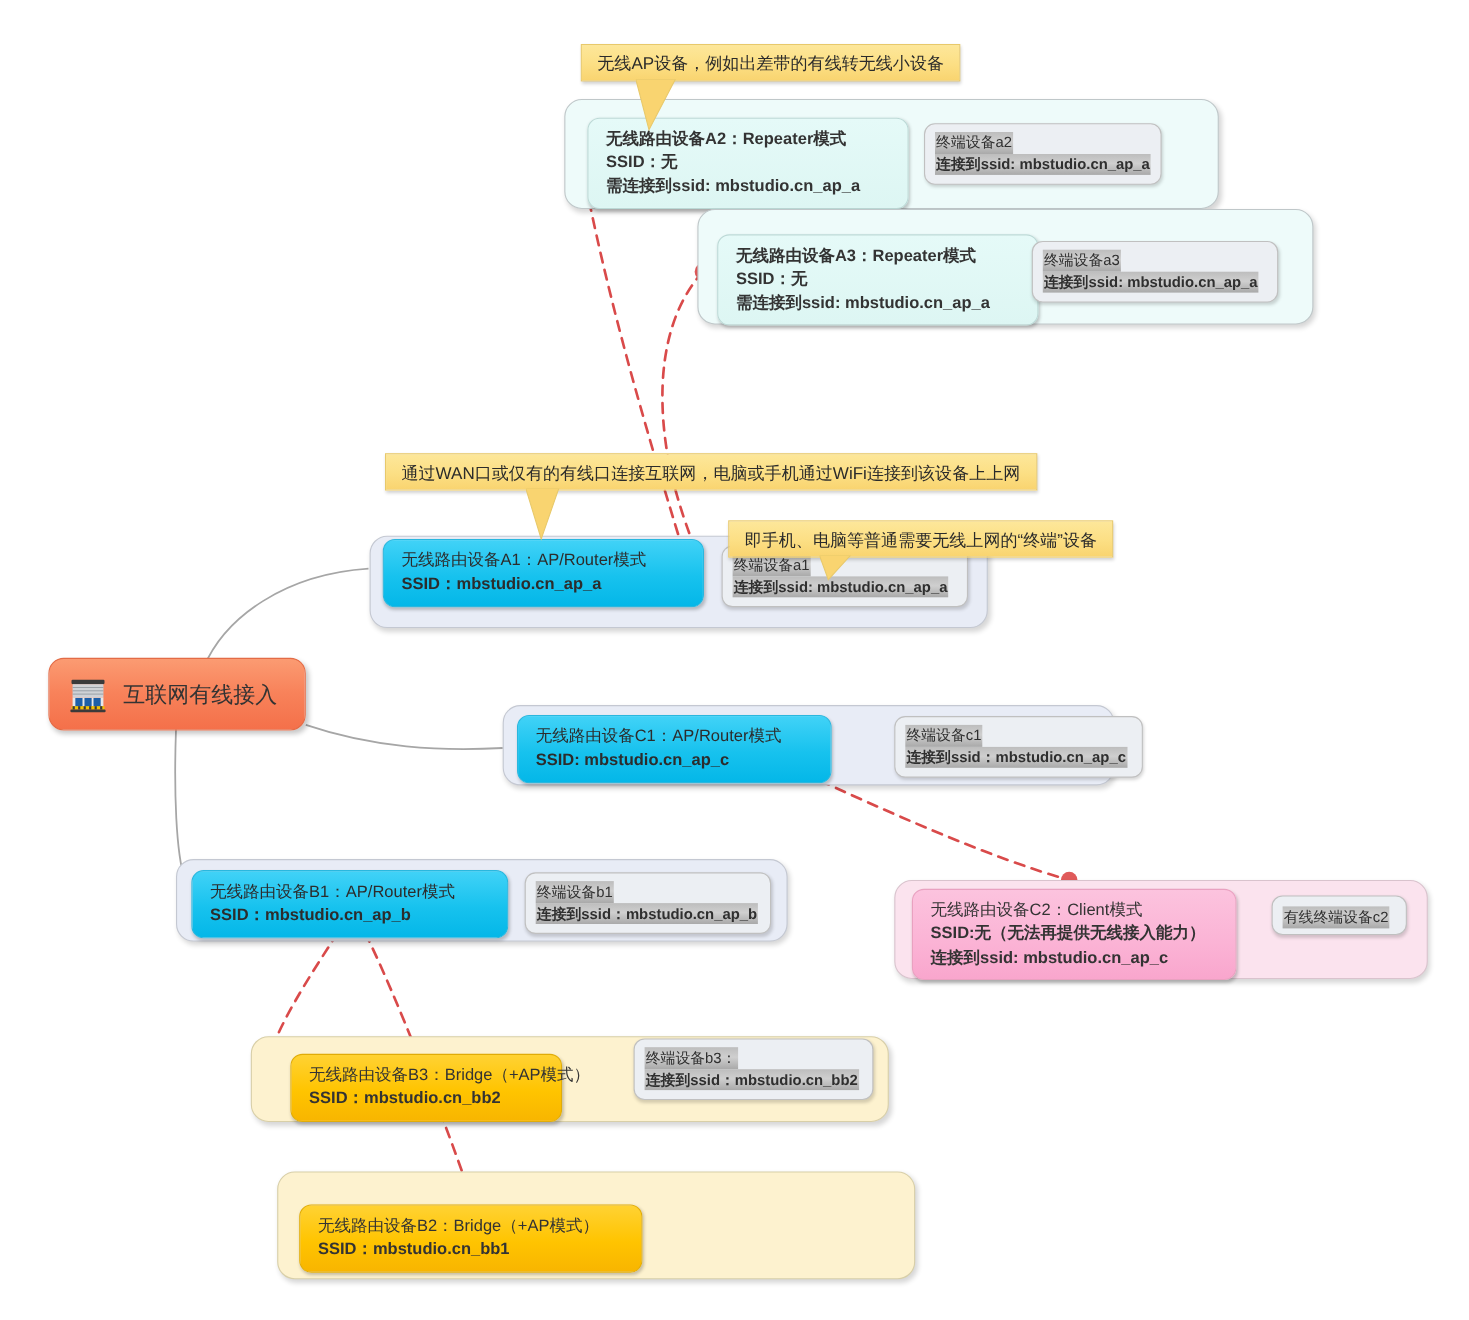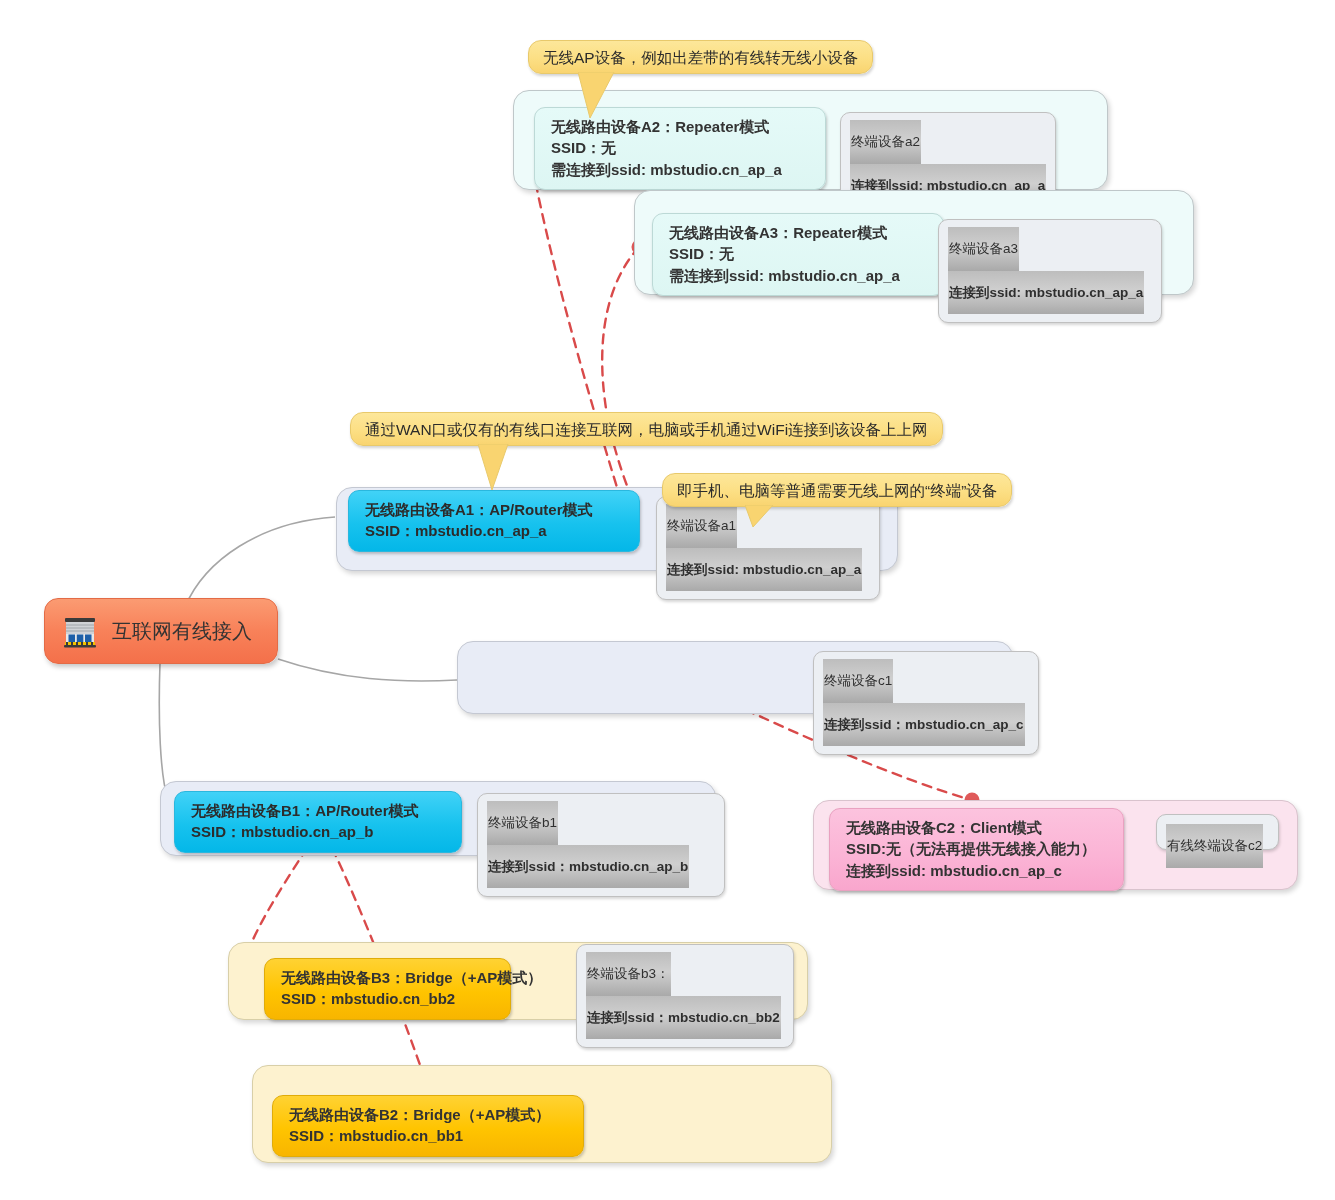--- a/index.html
+++ b/index.html
@@ -30,21 +30,21 @@
   .node{
     position:absolute;
     border-radius:11px;
     box-sizing:border-box;
     padding:8px 14px 9px 16px;
     color:#333;
     line-height:1.42;
     font-size:15px;
     box-shadow:1px 2px 3px rgba(0,0,0,.22);
   }
-  .node .l1{font-weight:bold;white-space:nowrap;}
+  .node .l1{font-weight:normal;white-space:nowrap;}
   .node .l2{font-weight:bold;white-space:nowrap;}
   .node .l3{font-weight:bold;white-space:nowrap;}
 
   .node.cyanlt{
     background:linear-gradient(180deg,#e5faf8 0%,#ddf6f3 100%);
     border:1px solid #bcd9d6;
   }
   .node.cyanlt .l1{font-weight:600;}
   .node.aqua{
     background:linear-gradient(180deg,#41d2f7 0%,#17c2ee 55%,#04b7e8 100%);
@@ -71,30 +71,30 @@
     padding:7px 9px 8px 9px;
   }
   .terminal .t1,.terminal .t2{
     display:block;
     font-size:13.5px;
     line-height:1.45;
     color:#2f2f2f;
     white-space:nowrap;
     background:linear-gradient(180deg,#bdbdbd 0%,#cfcfcf 45%,#a9a9a9 100%);
     width:fit-content;
-    padding:12px 1px;
+    padding:0 1px;
   }
   .terminal .t2{font-weight:bold;}
 
   
   .callout{
     position:absolute;
     background:linear-gradient(180deg,#fde79a 0%,#fcdf84 55%,#f9d470 100%);
     border:1px solid #e8c96b;
-    border-radius:13px;
+    border-radius:0;
     padding:7px 14px 8px 14px;
     font-size:15.5px;
     color:#2b2b2b;
     white-space:nowrap;
     box-shadow:1px 2px 3px rgba(0,0,0,.18);
     box-sizing:border-box;
   }
   .tail{position:absolute;}
 
   
@@ -183,20 +183,24 @@
     <div class="l1">无线路由设备A1：AP/Router模式</div>
     <div class="l2">SSID：mbstudio.cn_ap_a</div>
   </div>
   <div class="terminal" style="left:656px;top:496px;width:224px;">
     <span class="t1">终端设备a1</span>
     <span class="t2">连接到ssid: mbstudio.cn_ap_a</span>
   </div>
 
   <div class="group blue" style="left:457px;top:641px;width:556px;height:73px;">
   </div>
+  <div class="node aqua" style="left:470px;top:650px;width:286px;">
+    <div class="l1">无线路由设备C1：AP/Router模式</div>
+    <div class="l2">SSID: mbstudio.cn_ap_c</div>
+  </div>
   <div class="terminal" style="left:772px;top:651px;width:226px;margin-left:41px;">
     <span class="t1">终端设备c1</span>
     <span class="t2">连接到ssid：mbstudio.cn_ap_c</span>
   </div>
 
   <div class="group pink" style="left:813px;top:800px;width:485px;height:90px;">
   </div>
   <div class="node magenta" style="left:829px;top:808px;width:295px;">
     <div class="l1">无线路由设备C2：Client模式</div>
     <div class="l2">SSID:无（无法再提供无线接入能力）</div>
@@ -205,21 +209,21 @@
   <div class="terminal" style="left:1156px;top:814px;width:123px;height:36px;padding-top:9px;">
     <span class="t1">有线终端设备c2</span>
   </div>
 
   <div class="group blue" style="left:160px;top:781px;width:556px;height:75px;">
   </div>
   <div class="node aqua" style="left:174px;top:791px;width:288px;">
     <div class="l1">无线路由设备B1：AP/Router模式</div>
     <div class="l2">SSID：mbstudio.cn_ap_b</div>
   </div>
-  <div class="terminal" style="left:477px;top:793px;width:248px;">
+  <div class="terminal" style="left:477px;top:793px;width:224px;">
     <span class="t1">终端设备b1</span>
     <span class="t2">连接到ssid：mbstudio.cn_ap_b</span>
   </div>
 
   <div class="group yellow" style="left:228px;top:942px;width:580px;height:78px;">
   </div>
   <div class="node gold" style="left:264px;top:958px;width:247px;">
     <div class="l1">无线路由设备B3：Bridge（+AP模式）</div>
     <div class="l2">SSID：mbstudio.cn_bb2</div>
   </div>

